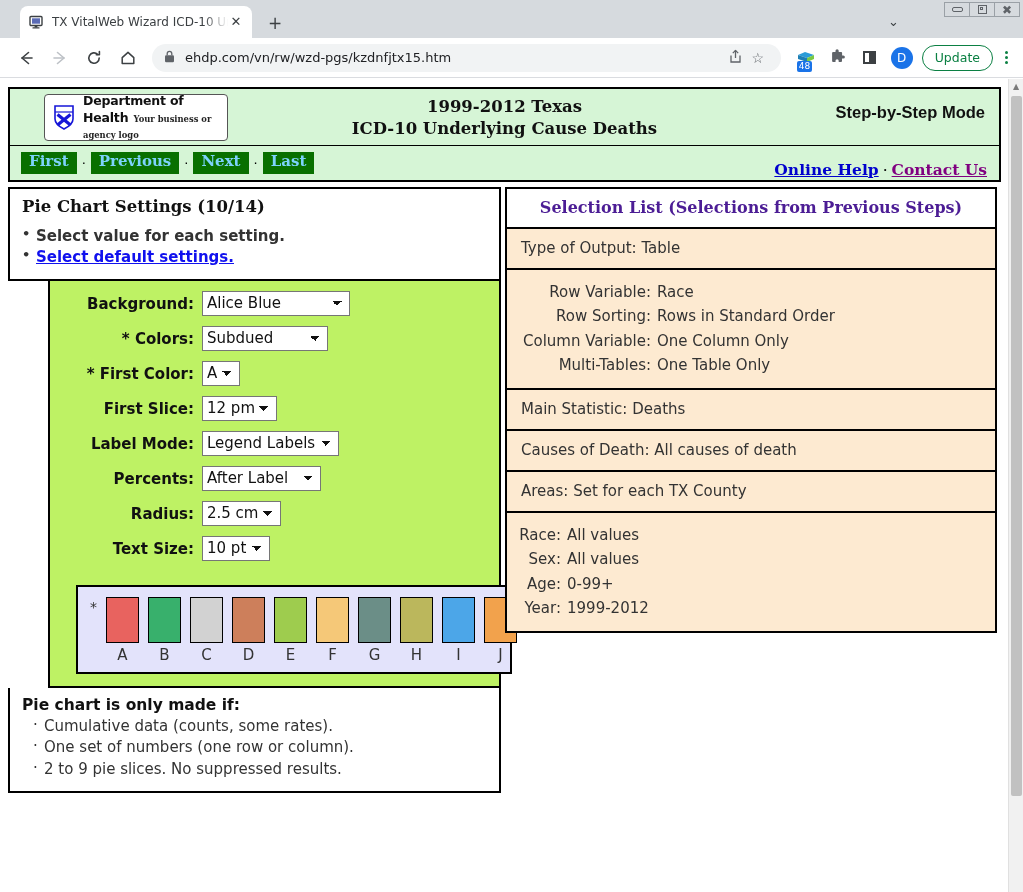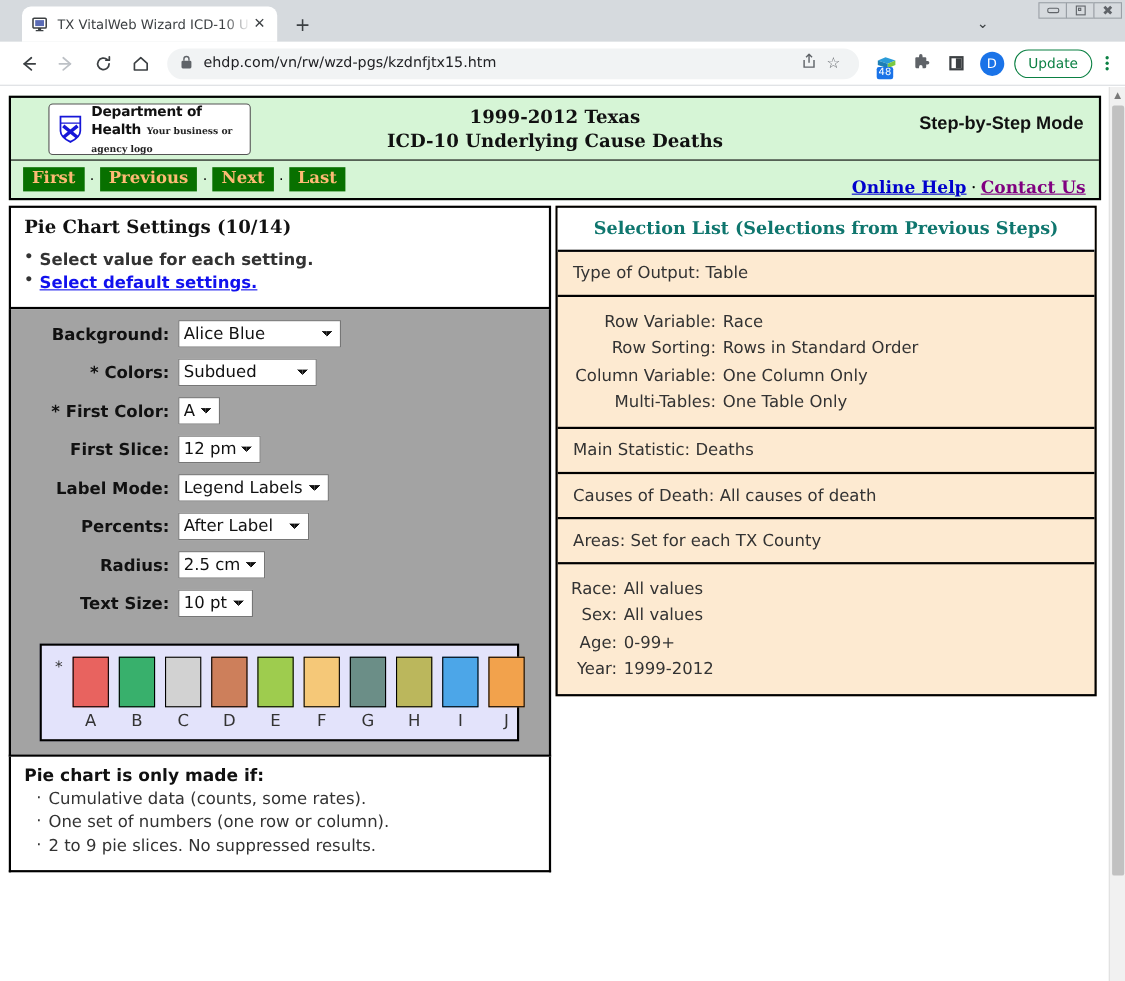--- a/index.html
+++ b/index.html
@@ -184,21 +184,21 @@
   .hdr-mode {
     position: absolute; right: 14px; top: 14px;
     font-family: Liberation Sans, sans-serif; font-weight: bold;
     font-size: 16.5px; color: #111;
   }
   .hdr-nav {
     display: flex; align-items: center; padding: 6px 10px; height: 34px;
     position: relative;
   }
   .navbtn {
-    background: #087000; color: #fdba74;
+    background: #087000; color: #7dd3fc;
     font-family: "DejaVu Serif", serif; font-weight: bold; font-size: 15px;
     padding: 1px 8px 3px 8px; margin: 0 1px;
     display: inline-block; line-height: 1.15;
   }
   .navdot { color: #000; font-size: 13px; margin: 0 4px; }
   .hdr-links {
     position: absolute; right: 12px; top: 14px;
     font-family: "DejaVu Serif", serif; font-weight: bold; font-size: 15.5px;
   }
   .hdr-links a.help { color: #0000cd; text-decoration: underline; }
@@ -226,22 +226,23 @@
     font-size: 15px; color: #333; line-height: 1.42;
     padding-left: 14px; position: relative; font-weight: bold;
   }
   .bullets li:before {
     content: "\2022"; position: absolute; left: 0; top: -1px; color: #333; font-size: 13px;
   }
   .bullets a { color: #1111ee; text-decoration: underline; }
 
   .panel-lav {
     border: 2px solid #000; border-top: 0;
-    background: #a3a3a3;
+    background: #bef264;
     padding: 10px 0 12px 0;
+    margin-left: 40px;
   }
   .setting-row {
     display: flex; align-items: center; margin: 0 0 9px 0;
     height: 26px;
   }
   .setting-label {
     width: 152px; flex: 0 0 152px; text-align: right;
     font-family: "DejaVu Sans", sans-serif; font-weight: bold;
     font-size: 15px; color: #111; padding-right: 8px;
   }
@@ -303,21 +304,21 @@
   .notes li:before {
     content: "\00B7"; position: absolute; left: 1px; top: -1px; color: #333; font-size: 15px;
   }
 
   
   .sel-list { border: 2px solid #000; background: #fdead1; }
   .sel-head {
     background: #ffffff; border-bottom: 2px solid #000;
     text-align: center; padding: 9px 0 10px 0;
     font-family: "DejaVu Serif", serif; font-weight: bold;
-    font-size: 16px; color: #0f766e;
+    font-size: 16px; color: #4c1d95;
   }
   .sel-group { border-bottom: 2px solid #000; padding: 10px 0 11px 0; }
   .sel-group:last-child { border-bottom: 0; }
   .sl-row { display: flex; font-size: 15px; color: #333; line-height: 1.62; }
   .sl-key   { width: 150px; flex: 0 0 150px; text-align: right; padding-right: 6px; }
   .sl-key.narrow { width: 60px; flex: 0 0 60px; }
   .sl-val   { flex: 1 1 auto; }
   .sl-flat  { font-size: 15px; color: #333; padding-left: 14px; }
   .sl-flat .k { }
   .sl-flat .v { }

